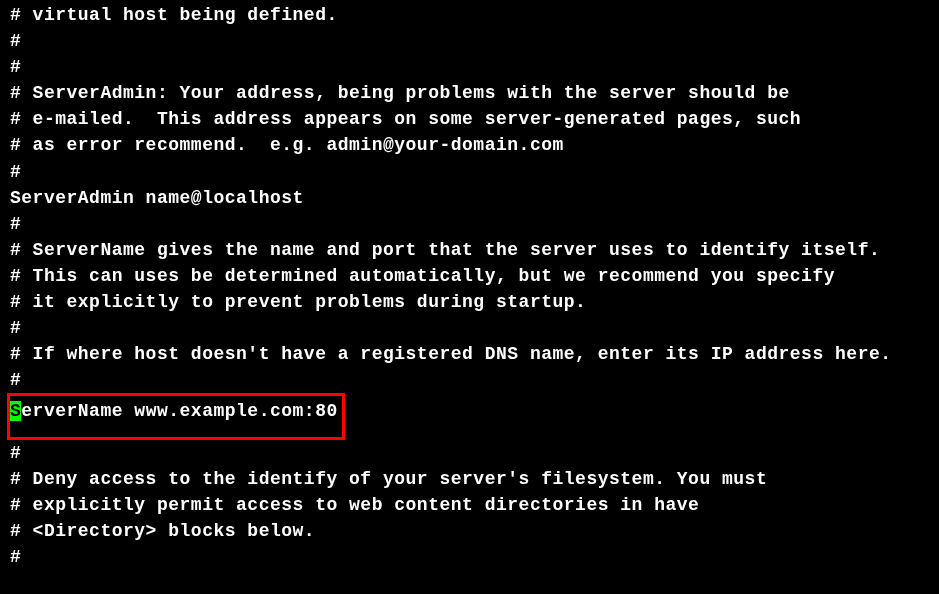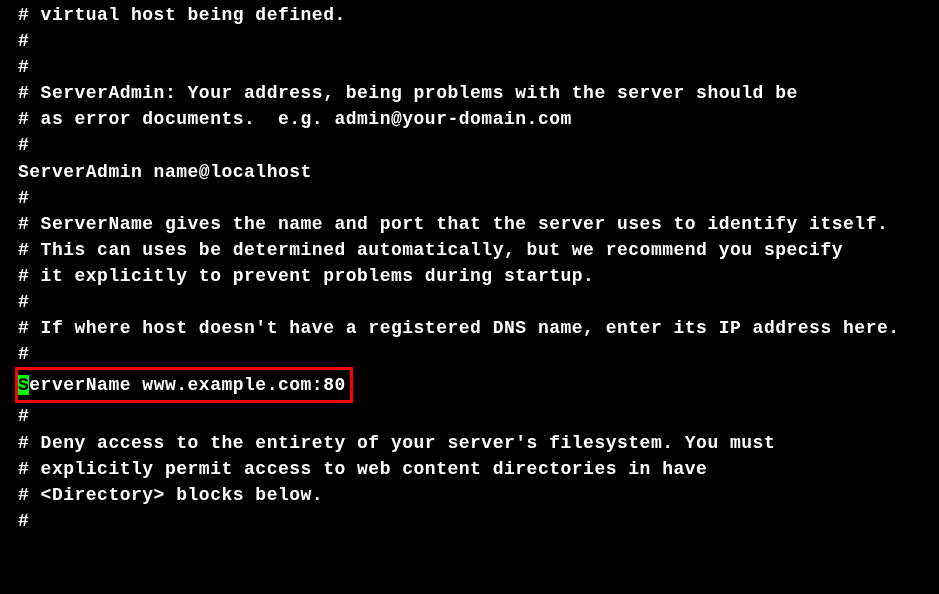--- a/index.html
+++ b/index.html
@@ -18,55 +18,55 @@
       width: 939px;
       height: 594px;
       overflow: hidden;
       padding-left: 10px;
       padding-top: 2px;
       letter-spacing: 0.5px;
     }
 
     .line {
       white-space: pre;
-      margin-left: 8px;
     }
 
     .highlight-box {
       display: inline-block;
       border: 3px solid #ff0000;
-      padding: 2px 4px 2px 0;
+      padding: 2px 4px 12px 0;
       margin-left: -3px;
     }
 
     .cursor-char {
       background-color: #00ff00;
       color: #000000;
     }
   </style>
 </head>
 <body>
 
 <div>
   <div class="line"># virtual host being defined.</div>
   <div class="line">#</div>
   <div class="line"></div>
   <div class="line">#</div>
   <div class="line"># ServerAdmin: Your address, being problems with the server should be</div>
-  <div class="line"># as error documents.  e.g. admin@your-domain.com</div>
+  <div class="line"># e-mailed.  This address appears on some server-generated pages, such</div>
+  <div class="line"># as error recommend.  e.g. admin@your-domain.com</div>
   <div class="line">#</div>
   <div class="line">ServerAdmin name@localhost</div>
   <div class="line"></div>
   <div class="line">#</div>
   <div class="line"># ServerName gives the name and port that the server uses to identify itself.</div>
   <div class="line"># This can uses be determined automatically, but we recommend you specify</div>
   <div class="line"># it explicitly to prevent problems during startup.</div>
   <div class="line">#</div>
   <div class="line"># If where host doesn't have a registered DNS name, enter its IP address here.</div>
   <div class="line">#</div>
   <div class="line"><span class="highlight-box"><span class="cursor-char">S</span><span>erverName www.example.com:80</span></span></div>
   <div class="line"></div>
   <div class="line">#</div>
-  <div class="line"># Deny access to the entirety of your server's filesystem. You must</div>
+  <div class="line"># Deny access to the identify of your server's filesystem. You must</div>
   <div class="line"># explicitly permit access to web content directories in have</div>
   <div class="line"># &lt;Directory&gt; blocks below.</div>
   <div class="line">#</div>
 </div>
 
 </body></html>

